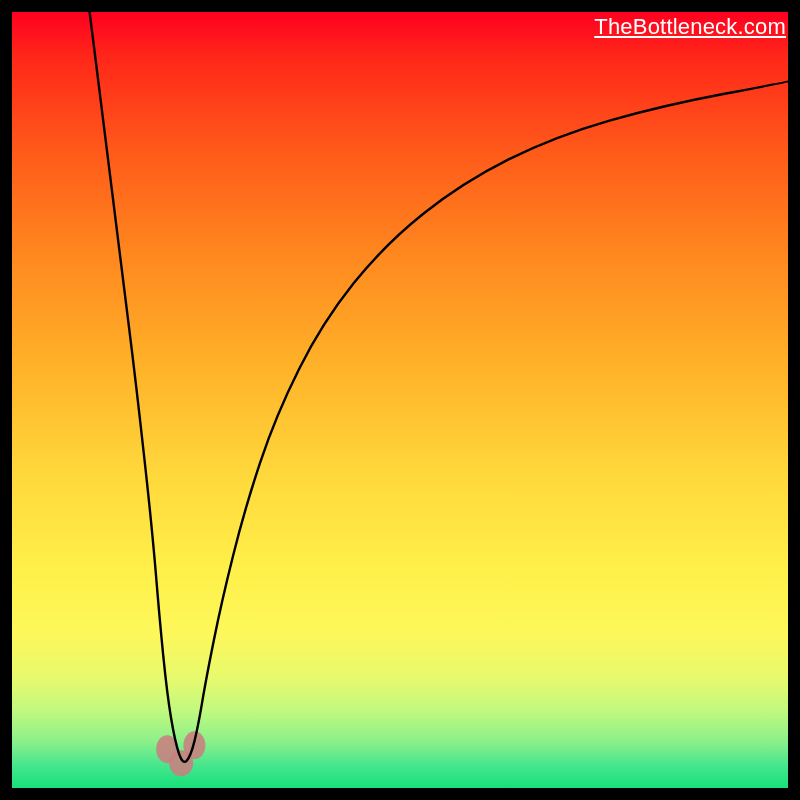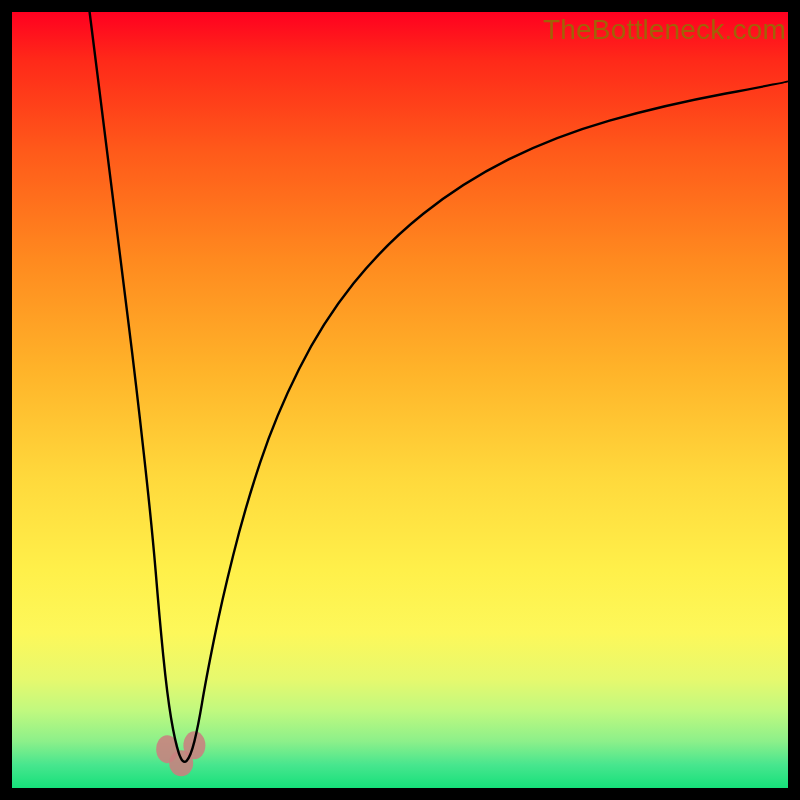--- a/index.html
+++ b/index.html
@@ -40,24 +40,25 @@
       #c1f97f 90%,
       #8cf08a 94%,
       #48e68e 97%,
       #16e07a 100%
     );
   }
   .watermark {
     position: absolute;
     top: 14px;
     right: 14px;
-    color: #a16207;
-    font-size: 28px;
+    color: #ffffff;
+    font-size: 22px;
     letter-spacing: 0.2px;
     user-select: none;
+    text-decoration: underline;
   }
   svg.curve {
     position: absolute;
     top: 12px;
     left: 12px;
     width: 776px;
     height: 776px;
     pointer-events: none;
   }
   .blob {

